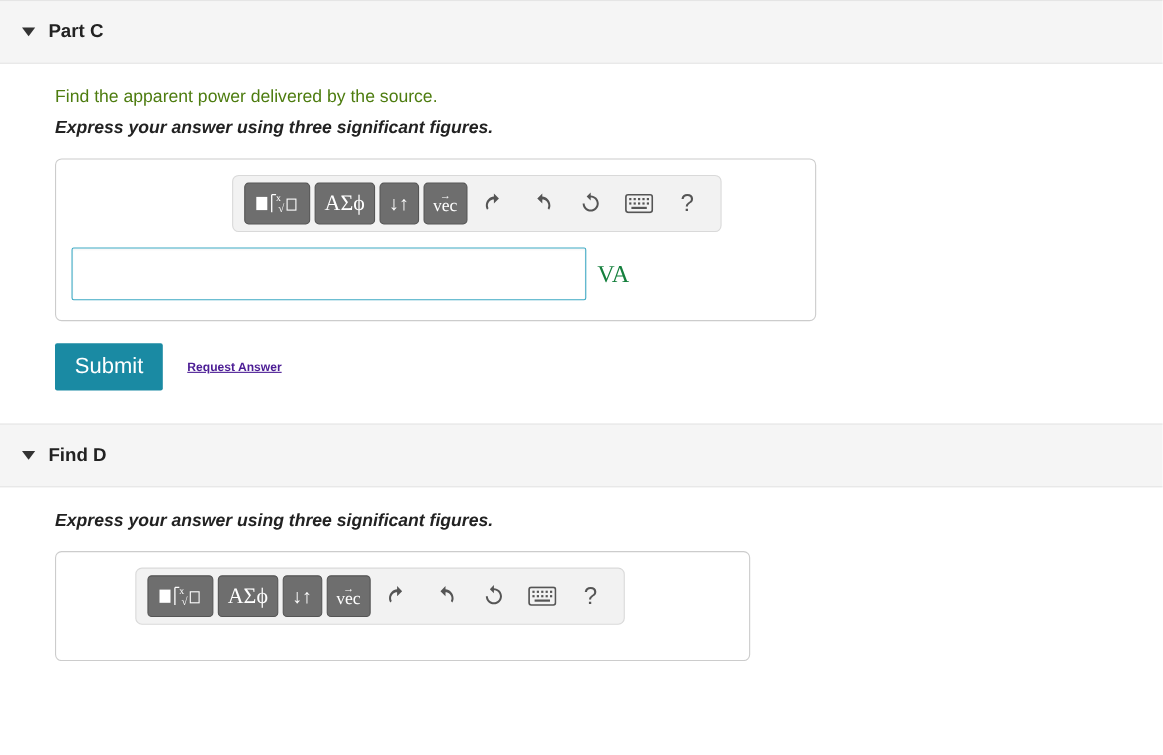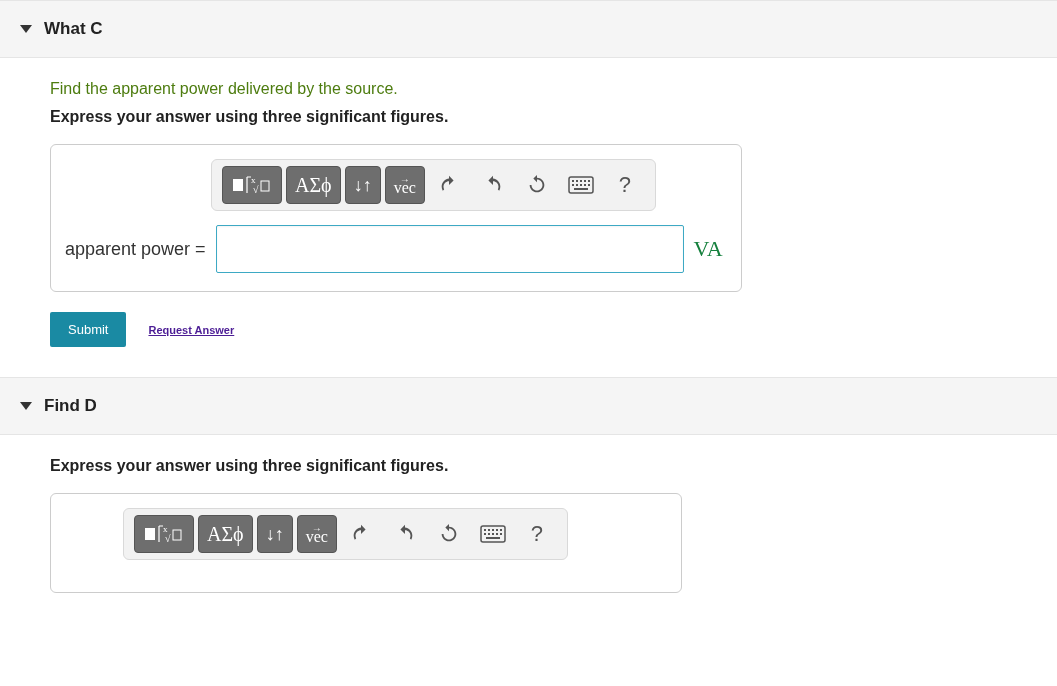--- a/index.html
+++ b/index.html
@@ -36,20 +36,21 @@
     .question-text {
       font-size: 16px;
       color: #4d7c0f;
       margin-bottom: 10px;
     }
     .instruction-text {
       font-size: 16px;
       font-weight: bold;
       color: #222;
       margin-bottom: 18px;
+      font-style: italic;
     }
     .answer-box {
       border: 1px solid #ccc;
       border-radius: 6px;
       padding: 14px 10px 18px 10px;
       display: inline-block;
       min-width: 630px;
     }
     .toolbar-wrap {
       display: flex;
@@ -124,21 +125,21 @@
       display: flex;
       align-items: center;
       gap: 22px;
     }
     .submit-btn {
       background: #1a8aa3;
       color: #fff;
       border: none;
       border-radius: 2px;
       padding: 10px 18px;
-      font-size: 13px;
+      font-size: 20px;
       cursor: pointer;
     }
     .request-link {
       color: #4c1d95;
       font-size: 11px;
       font-weight: bold;
       text-decoration: underline;
       cursor: pointer;
     }
     .pf-label {
@@ -148,21 +149,21 @@
     .percent-label {
       font-size: 18px;
       color: #333;
     }
   </style>
 </head>
 <body>
 
 <div class="part-header-band">
   <div class="caret-icon"></div>
-  <div class="part-title">What C</div>
+  <div class="part-title">Part C</div>
 </div>
 
 <div class="part-body">
   <div class="question-text">Find the apparent power delivered by the source.</div>
   <div class="instruction-text">Express your answer using three significant figures.</div>
 
   <div class="answer-box" style="min-width:692px">
     <div class="toolbar-wrap" style="padding-left:150px">
       <div class="toolbar">
         <button class="tb-dark" style="min-width:58px">
@@ -208,21 +209,20 @@
               <rect x="12" y="8" width="2" height="2" fill="#555"></rect>
               <rect x="16" y="8" width="2" height="2" fill="#555"></rect>
               <rect x="20" y="8" width="2" height="2" fill="#555"></rect>
               <rect x="6" y="12" width="14" height="2" fill="#555"></rect>
             </svg>
         </button>
         <button class="tb-light" style="font-size:22px">?</button>
       </div>
     </div>
     <div class="answer-row">
-      <span class="var-label">apparent power =</span>
       <input class="answer-input" style="width: 468px;">
       <span class="unit-label">VA</span>
     </div>
   </div>
 
   <div class="actions-row">
     <button class="submit-btn">Submit</button>
     <a class="request-link">Request Answer</a>
   </div>
 </div>

